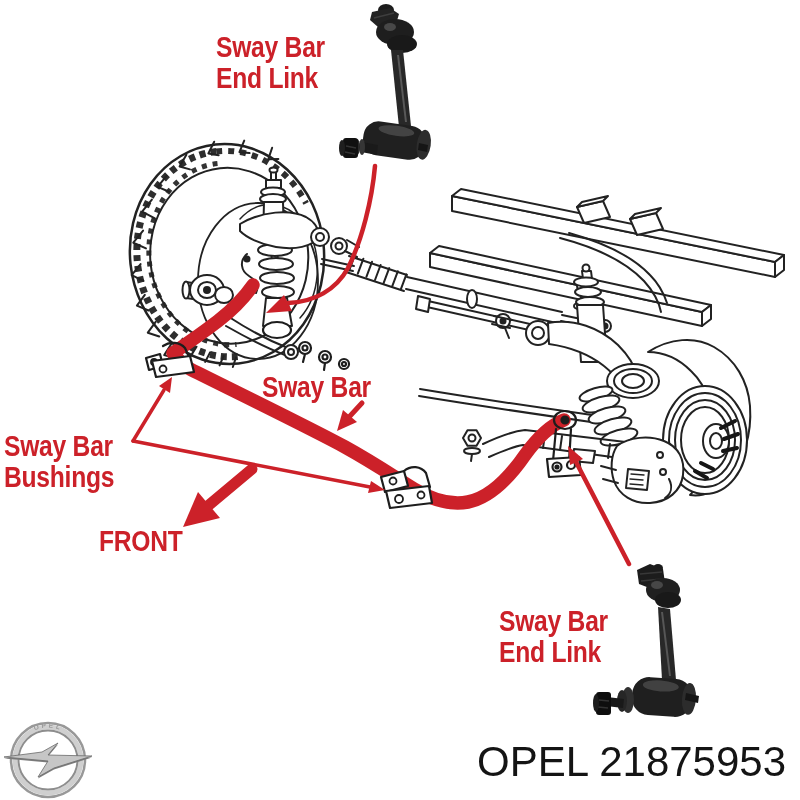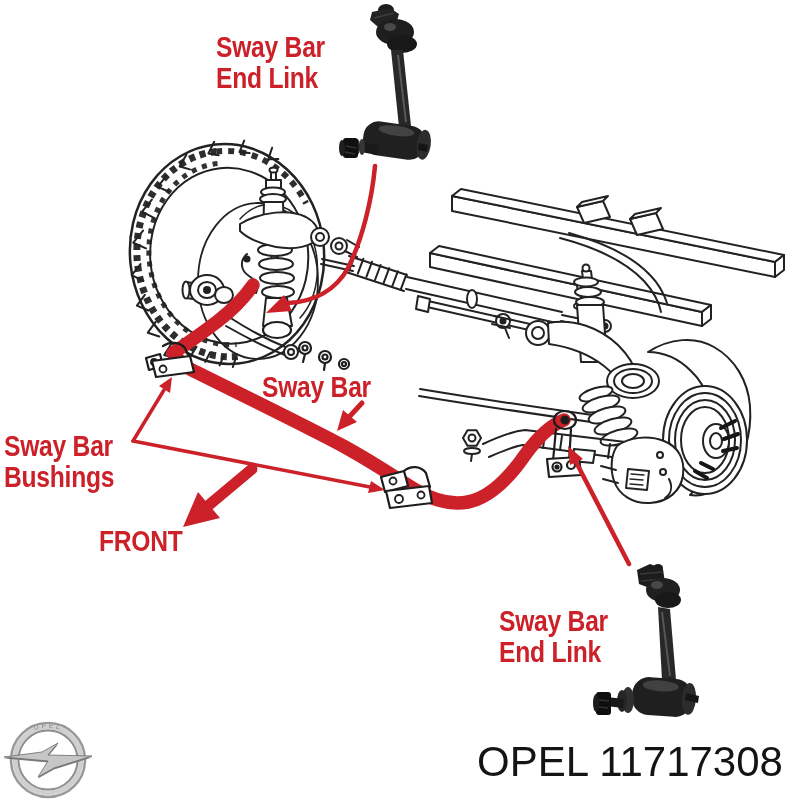--- a/index.html
+++ b/index.html
@@ -313,15 +313,15 @@
 
   <div class="red-label" style="left:99px;top:526px;">
     <div>FRONT</div>
   </div>
 
   <div class="red-label" style="left:499px;top:606px;">
     <div>Sway Bar</div>
     <div>End Link</div>
   </div>
 
-  <div id="caption"><span>OPEL</span> <span>11717308</span></div>
+  <div id="caption"><span>OPEL</span> <span>21875953</span></div>
 
 </div>
 
 </body></html>

